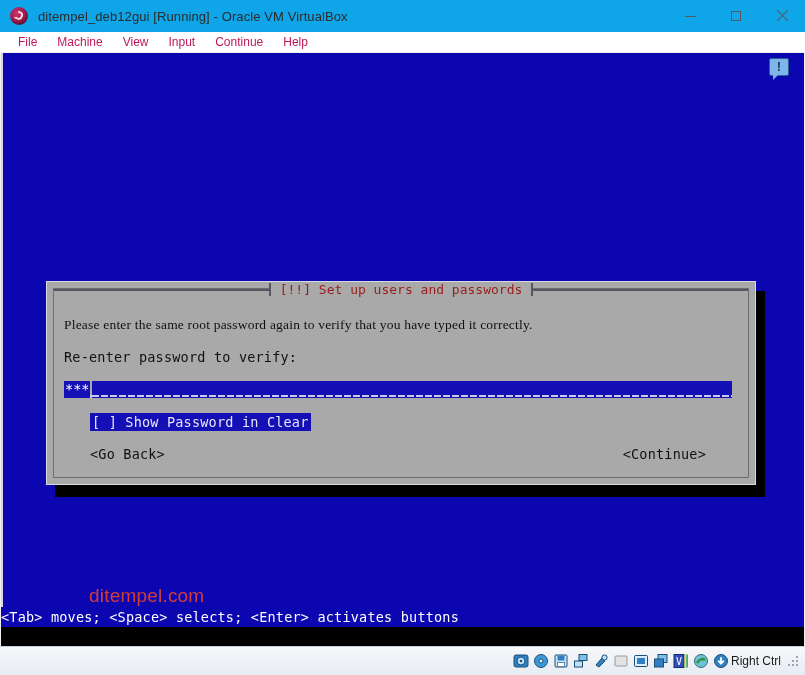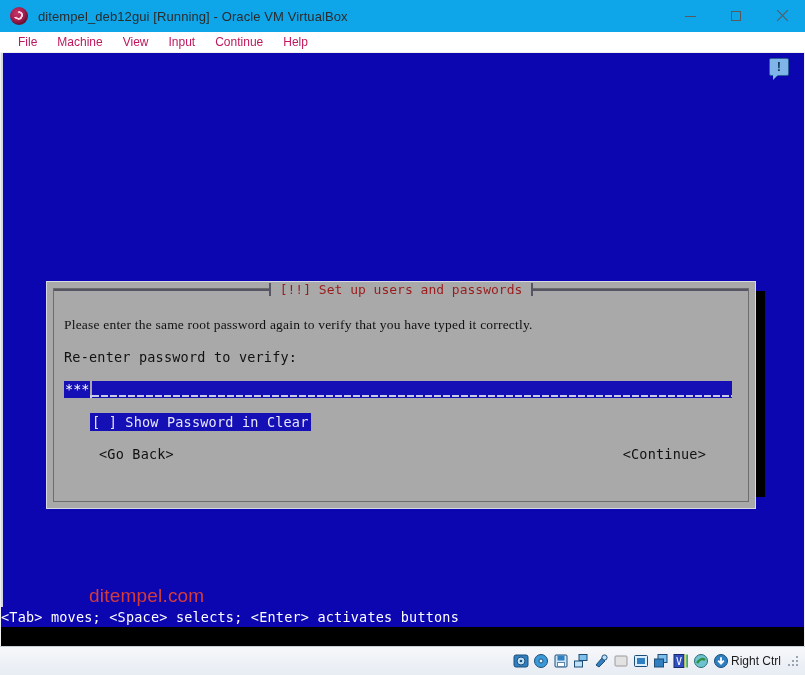--- a/index.html
+++ b/index.html
@@ -160,21 +160,21 @@
   
   #dialog-shadow {
     position: absolute;
     left: 54px; top: 238px;
     width: 710px; height: 206px;
     background: #000000;
   }
   #dialog-outer {
     position: absolute;
     left: 45px; top: 228px;
-    width: 710px; height: 228px;
+    width: 710px; height: 204px;
     background: #a9a9a9;
     border: 1px solid #d8d8e4;
     box-sizing: border-box;
     padding: 6px;
   }
   #dialog-inner {
     position: relative;
     width: 100%; height: 100%;
     background: #a9a9a9;
     border: 1px solid #6d6d6d;
@@ -277,21 +277,21 @@
   
   .dlg-button {
     position: absolute;
     top: 157px;
     font-family: "DejaVu Sans Mono", "Liberation Mono", monospace;
     font-size: 13.5px;
     color: #111111;
     white-space: pre;
     letter-spacing: 0.2px;
   }
-  #btn-go-back  { left: 45px; }
+  #btn-go-back  { left: 36px; }
   #btn-continue { right: 42px; }
 
   
   #hint-bar {
     position: absolute;
     left: 0; bottom: 19px;
     width: 803px; height: 20px;
     background: #0b06b0;
     color: #ffffff;
     font-family: "DejaVu Sans Mono", "Liberation Mono", monospace;

